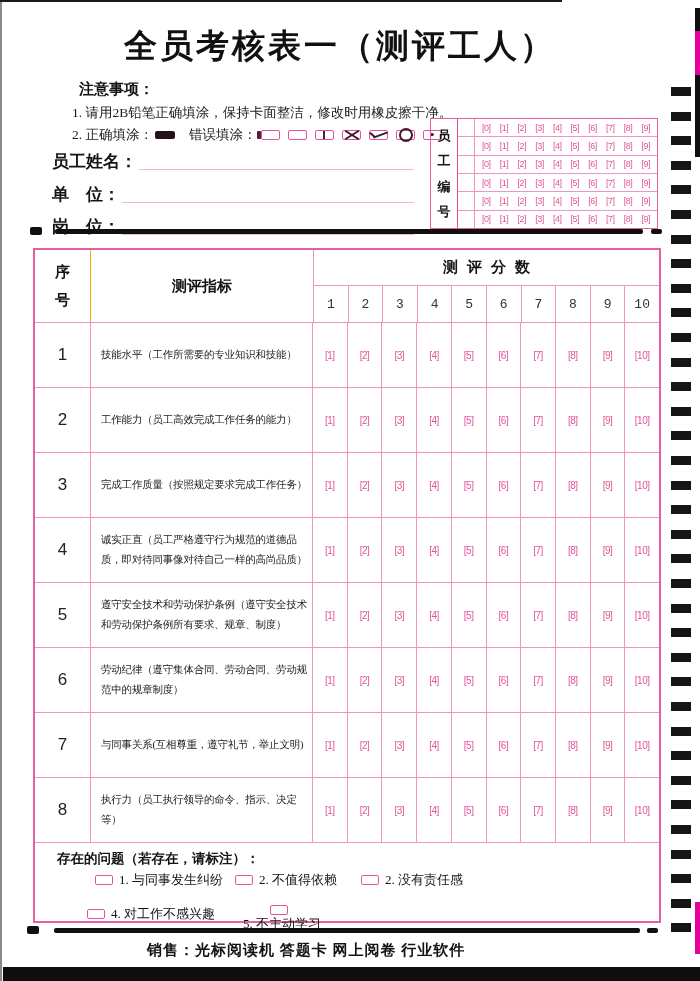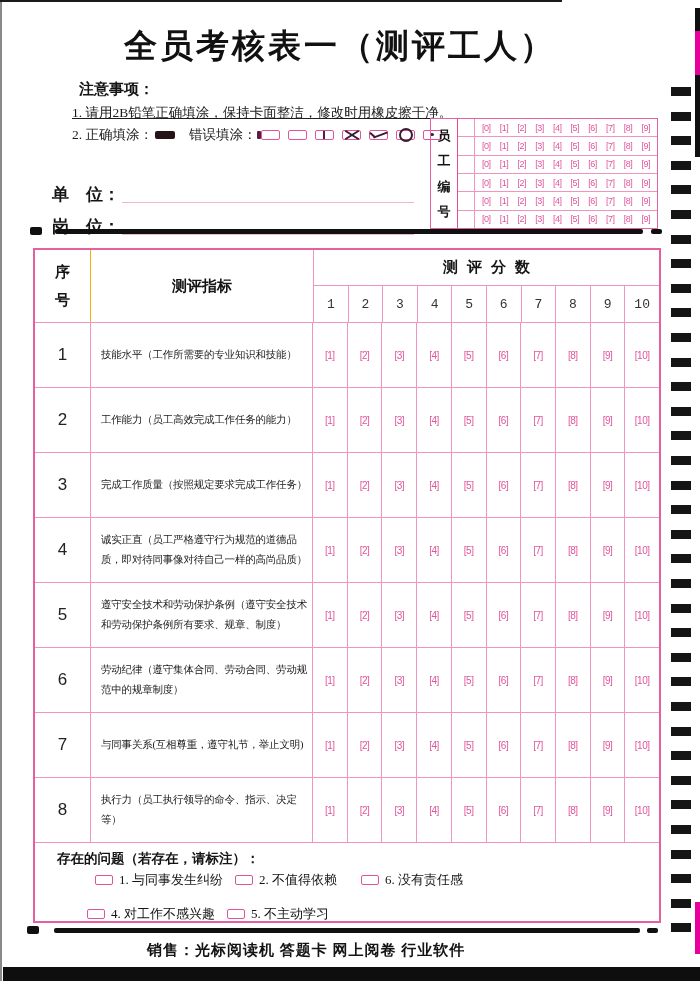--- a/index.html
+++ b/index.html
@@ -10,21 +10,21 @@
   .edge-left{position:absolute;left:0;top:0;width:2px;height:981px;background:#8a8a8a;}
   .edge-top{position:absolute;left:0;top:0;width:562px;height:2px;background:#1a1a1a;}
   .strip{position:absolute;}
   
   .title{position:absolute;left:0;top:24px;width:680px;text-align:center;
          font-family:"Liberation Sans","DejaVu Sans",sans-serif;font-weight:700;
          font-size:33px;letter-spacing:3px;color:#111;}
   
   .notes-head{position:absolute;left:55px;top:80px;font-size:15px;font-weight:700;margin-left:24px;}
   .note-line{position:absolute;font-size:13.5px;color:#1c1c1c;}
-  .note1{left:72px;top:104px;text-decoration:underline;}
+  .note1{left:72px;top:104px;}
   .note2{left:72px;top:126px;display:flex;align-items:center;}
   .ok-mark{display:inline-block;width:20px;height:8px;background:#241418;border-radius:2px;
            margin:0 14px 0 2px;}
   .mk{position:relative;display:inline-block;width:17px;height:8px;border:1px solid var(--bubble,#e0559a);
       border-radius:2px;margin:0 4px;vertical-align:middle;}
   .mk-half::before{content:"";position:absolute;left:-5px;top:0;width:4px;height:8px;background:#55203f;border-radius:1px;}
   .mk-tick::before{content:"";position:absolute;left:7px;top:0;width:2px;height:8px;background:#55203f;}
   .mk-cross::before,.mk-cross::after{content:"";position:absolute;left:1px;top:3px;width:16px;height:2px;background:#3c1a30;}
   .mk-cross::before{transform:rotate(32deg);}
   .mk-cross::after{transform:rotate(-32deg);}
@@ -107,20 +107,24 @@
     <span>错误填涂：</span>
     <span class="mk mk-half"></span>
     <span class="mk"></span>
     <span class="mk mk-tick"></span>
     <span class="mk mk-cross"></span>
     <span class="mk mk-check"></span>
     <span class="mk mk-circle"></span>
     <span class="mk mk-dot"></span>
   </div>
 
+  <div class="field" style="top:150px;">
+    <span class="field-label">员工姓名：</span>
+    <span class="field-line"></span>
+  </div>
   <div class="field" style="top:183px;">
     <span class="field-label">单　位：</span>
     <span class="field-line"></span>
   </div>
   <div class="field" style="top:215px;">
     <span class="field-label">岗　位：</span>
     <span class="field-line"></span>
   </div>
 
   <div class="eid">
@@ -542,27 +546,27 @@
       <div class="prob-item" style="left:60px;top:28px;">
         <span class="ckbox"></span>
         <span>1. 与同事发生纠纷</span>
       </div>
       <div class="prob-item" style="left:200px;top:28px;">
         <span class="ckbox"></span>
         <span>2. 不值得依赖</span>
       </div>
       <div class="prob-item" style="left:326px;top:28px;">
         <span class="ckbox"></span>
-        <span>6. 没有责任感</span>
+        <span>2. 没有责任感</span>
       </div>
       <div class="prob-item" style="left:52px;top:62px;">
         <span class="ckbox"></span>
         <span>4. 对工作不感兴趣</span>
       </div>
-      <div class="prob-item" style="left:192px;top:62px;">
+      <div class="prob-item" style="left:208px;top:62px;flex-direction:column;">
         <span class="ckbox"></span>
         <span>5. 不主动学习</span>
       </div>
     </div>
   </div>
 
   <div class="timing"></div>
 
   <div class="strip" style="left:695px;top:8px;width:5px;height:23px;background:#101010;"></div>
   <div class="strip" style="left:695px;top:31px;width:5px;height:44px;background:#e8009b;"></div>

